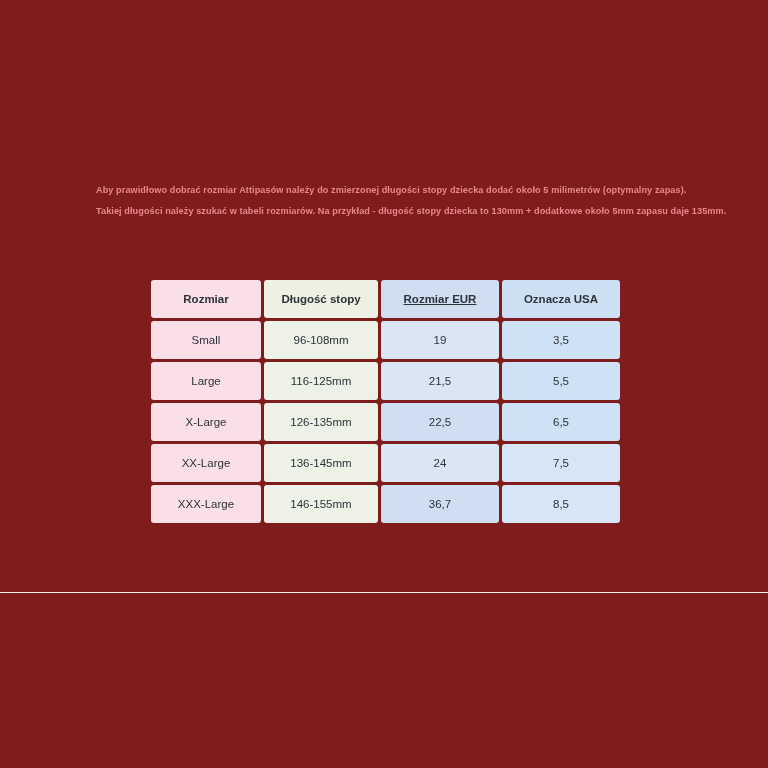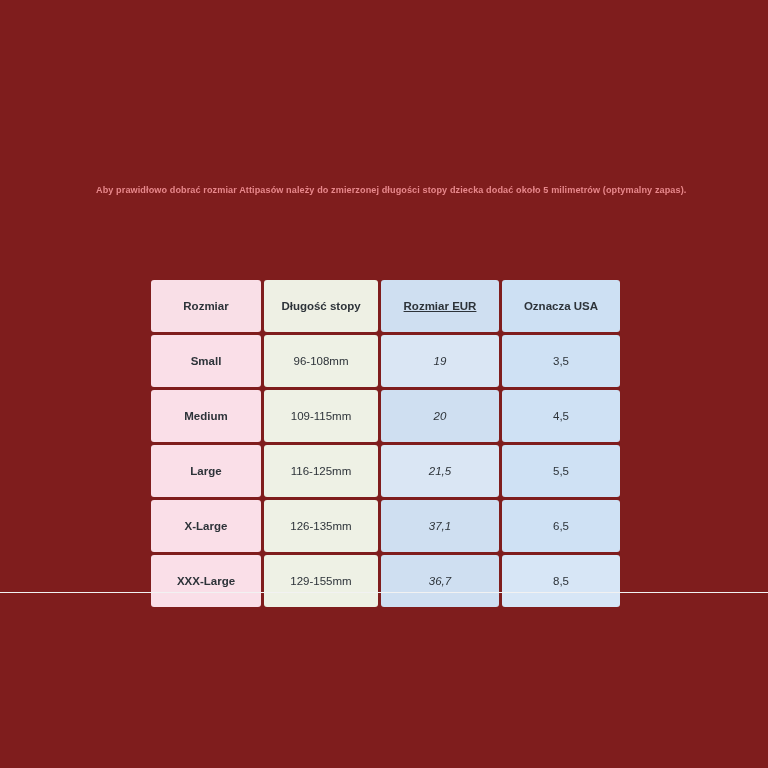--- a/index.html
+++ b/index.html
@@ -49,21 +49,21 @@
   #size-table {
     position: absolute;
     left: 148px;
     top: 277px;
     width: 474px;
     border-collapse: separate;
     border-spacing: 3px 3px;
     table-layout: fixed;
   }
   #size-table td, #size-table th {
-    padding: 7px;
+    padding: 0;
     margin: 0;
     height: 38px;
     vertical-align: middle;
     text-align: center;
     border-radius: 3px;
     font-size: 11.5px;
     color: #2d3339;
     font-family: "Liberation Sans", sans-serif;
   }
 
@@ -81,36 +81,35 @@
     color: #1f2328;
   }
   th.h-size   { background: #f9dfe7; }
   th.h-length { background: #eef0e4; }
   th.h-eur    { background: #cfdff1; text-decoration: underline; }
   th.h-usa    { background: #cde0f3; }
 
   
   td.c-size {
     background: #fadfe8;
-    font-weight: bold;
+    font-weight: normal;
     font-size: 11px;
     text-align: left;
     padding-left: 22px;
     color: #2d3339;
   }
   td.c-length {
     background: #eef1e5;
     font-size: 12px;
     color: #31373d;
   }
   td.c-eur {
     background: #dae6f4;
     font-size: 12px;
     color: #31373d;
-    font-style: italic;
   }
   td.c-eur.alt { background: #cfdff1; }
   td.c-usa {
     background: #cfe1f4;
     font-size: 12px;
     color: #31373d;
   }
   td.c-usa.alt { background: #d7e6f6; }
 
   
@@ -123,20 +122,21 @@
     background: #f2f2f2;
   }
 </style>
 </head>
 <body>
 
 <div id="page">
 
   <div id="intro">
     <span class="line">Aby prawidłowo dobrać rozmiar Attipasów należy do zmierzonej długości stopy dziecka dodać około 5 milimetrów (optymalny zapas).</span>
+    <span class="line">Takiej długości należy szukać w tabeli rozmiarów. Na przykład - długość stopy dziecka to 130mm + dodatkowe około 5mm zapasu daje 135mm.</span>
   </div>
 
   <table id="size-table">
     <colgroup>
       <col class="col-size">
       <col class="col-length">
       <col class="col-eur">
       <col class="col-usa">
     </colgroup>
     <thead>
@@ -148,40 +148,40 @@
       </tr>
     </thead>
     <tbody>
       <tr>
         <td class="c-size">Small</td>
         <td class="c-length">96-108mm</td>
         <td class="c-eur">19</td>
         <td class="c-usa">3,5</td>
       </tr>
       <tr>
-        <td class="c-size">Medium</td>
-        <td class="c-length">109-115mm</td>
-        <td class="c-eur alt">20</td>
-        <td class="c-usa">4,5</td>
-      </tr>
-      <tr>
         <td class="c-size">Large</td>
         <td class="c-length">116-125mm</td>
         <td class="c-eur">21,5</td>
         <td class="c-usa">5,5</td>
       </tr>
       <tr>
         <td class="c-size">X-Large</td>
         <td class="c-length">126-135mm</td>
-        <td class="c-eur alt">37,1</td>
+        <td class="c-eur alt">22,5</td>
         <td class="c-usa">6,5</td>
       </tr>
       <tr>
+        <td class="c-size">XX-Large</td>
+        <td class="c-length">136-145mm</td>
+        <td class="c-eur">24</td>
+        <td class="c-usa alt">7,5</td>
+      </tr>
+      <tr>
         <td class="c-size">XXX-Large</td>
-        <td class="c-length">129-155mm</td>
+        <td class="c-length">146-155mm</td>
         <td class="c-eur alt">36,7</td>
         <td class="c-usa alt">8,5</td>
       </tr>
     </tbody>
   </table>
 
   <div id="bottom-rule"></div>
 
 </div>
 

